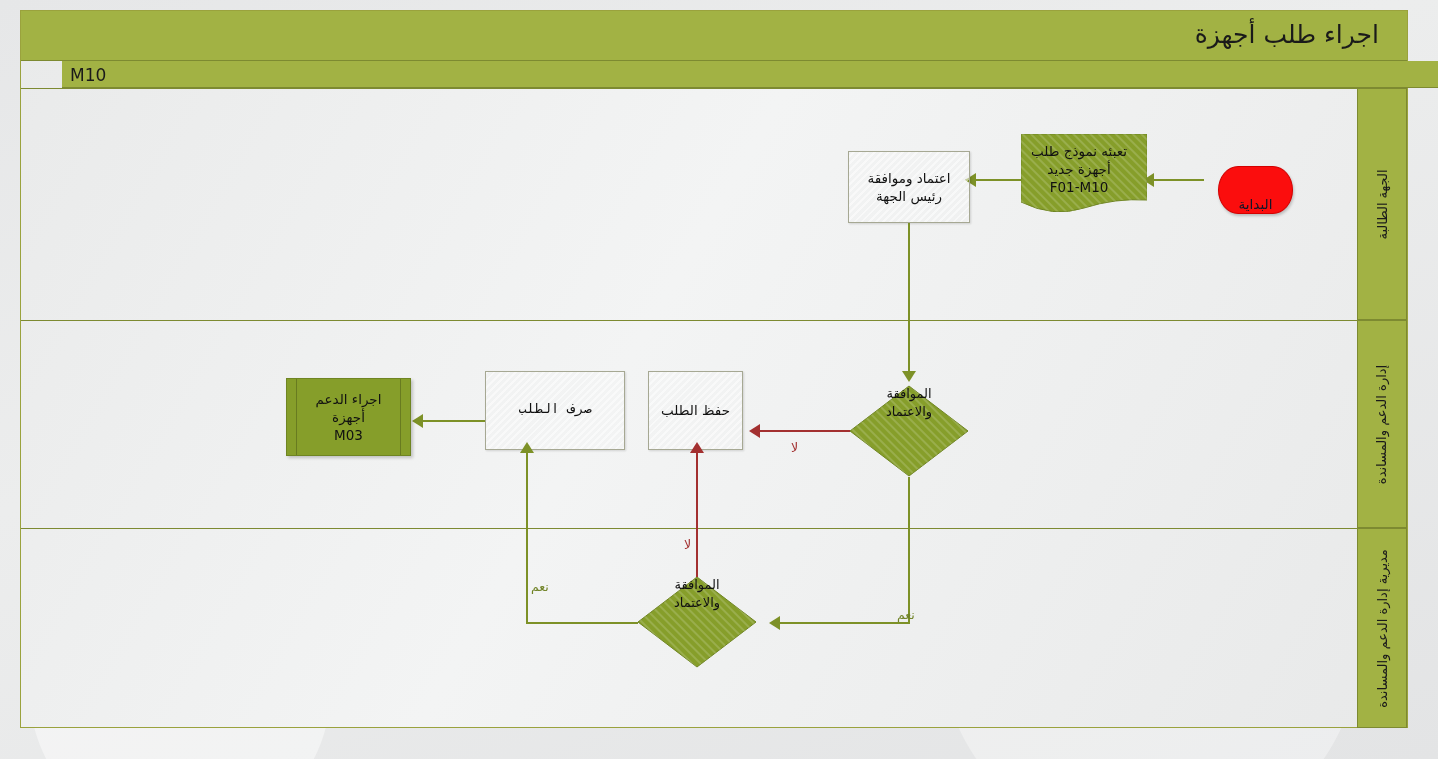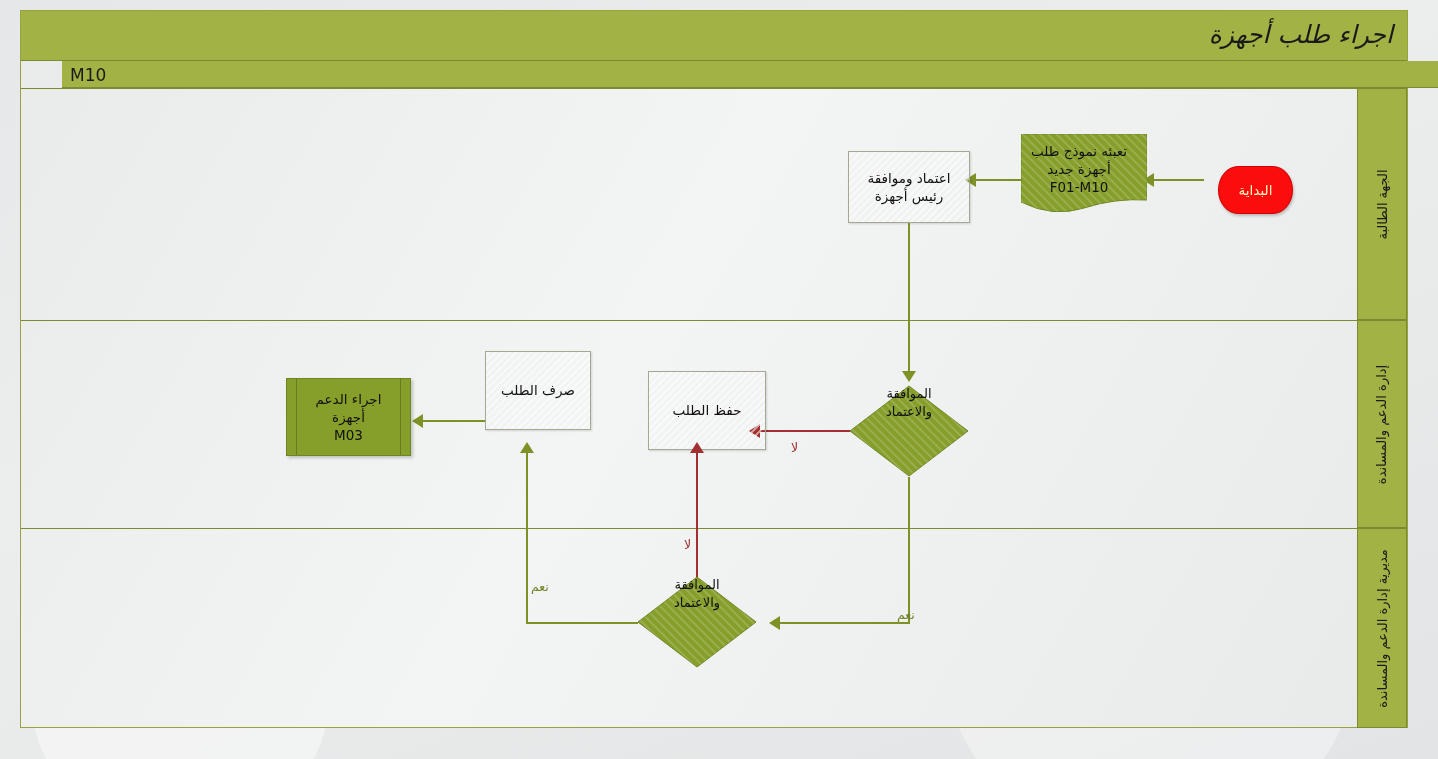--- a/index.html
+++ b/index.html
@@ -29,22 +29,22 @@
     position:absolute;left:20px;top:10px;width:1388px;height:718px;
     border:1px solid #9aa23d;
     box-sizing:border-box;
     background:linear-gradient(120deg,#e9eaea 0%,#f3f4f4 45%,#e8e9e9 100%);
   }
   #title-band{
     position:absolute;left:0;top:0;width:100%;height:50px;
     background:#a2b244;border-bottom:1px solid #7d8a31;box-sizing:border-box;
   }
   #title-text{
-    position:absolute;right:14px;top:9px;
-    font-size:25px;color:#1a1a1a;direction:rtl;white-space:nowrap;font-style:italic;
+    position:absolute;right:28px;top:9px;
+    font-size:25px;color:#1a1a1a;direction:rtl;white-space:nowrap;
   }
   #subtitle-band{
     position:absolute;left:0;top:50px;width:100%;height:27px;
     background:#a2b244;border-bottom:1px solid #7d8a31;box-sizing:border-box;margin-left:41px;
   }
   #subtitle-text{
     position:absolute;left:8px;top:4px;font-size:17px;color:#1a1a1a;
   }
 
   
@@ -70,22 +70,23 @@
     direction:rtl;font-size:13.5px;line-height:1.35;color:#111;}
 
   .proc{
     background:linear-gradient(135deg,#f2f2f2,#eaeaea);
     border:1px solid #a6a893;
     box-shadow:1px 1px 2px rgba(0,0,0,.14);
     background-image:repeating-linear-gradient(-45deg,rgba(255,255,255,.5) 0 2px,rgba(0,0,0,0) 2px 5px);
   }
   .terminator{
     background:#fb0d0d;border-radius:22px/26px;
-    border:1px solid #d40000;color:#fef9c3;
+    border:1px solid #d40000;color:#0f172a;
     box-shadow:1px 2px 3px rgba(0,0,0,.22);
+    align-items:flex-end;
   }
   .predefined{
     background:#869e2a;border:1px solid #6f8522;color:#111;
     box-shadow:2px 2px 3px rgba(0,0,0,.2);
   }
   .predefined::before,.predefined::after{
     content:"";position:absolute;top:0;bottom:0;width:1px;background:rgba(0,0,0,.22);
   }
   .predefined::before{left:9px;} .predefined::after{right:9px;}
 
@@ -169,21 +170,21 @@
         <div>F01-M10</div>
       </div>
     </div>
   </div>
 
   <div class="conn h" style="left:953px;top:168px;width:47px;"></div>
   <div class="arrow left" style="left:944px;top:162px;"></div>
 
   <div class="shape proc" style="left:827px;top:140px;width:122px;height:72px;flex-direction:column;">
     <div>اعتماد وموافقة</div>
-    <div>رئيس أجهزة</div>
+    <div>رئيس الجهة</div>
   </div>
 
   <div class="conn v" style="left:887px;top:212px;height:152px;"></div>
   <div class="arrow down" style="left:881px;top:360px;"></div>
 
   <div class="decision" style="left:828px;top:374px;width:120px;height:92px;">
     <svg width="120" height="92" viewBox="0 0 120 92">
       <polygon points="60,1 119,46 60,91 1,46" fill="#869e2a" stroke="#6f8522" stroke-width="1"></polygon>
       <polygon points="60,1 119,46 60,91 1,46" fill="url(#hp2)"></polygon>
       <defs>
@@ -197,25 +198,25 @@
         <div>الموافقة</div>
         <div>والاعتماد</div>
       </div>
     </div>
   </div>
 
   <div class="conn h red" style="left:737px;top:419px;width:92px;"></div>
   <div class="arrow left red" style="left:728px;top:413px;"></div>
   <div class="elabel red" style="left:770px;top:403px;">لا</div>
 
-  <div class="shape proc" style="left:627px;top:360px;width:118px;height:79px;">
+  <div class="shape proc" style="left:627px;top:360px;width:95px;height:79px;">
     <span>حفظ الطلب</span>
   </div>
 
-  <div class="shape proc" style="left:464px;top:340px;width:106px;height:79px;">
+  <div class="shape proc" style="left:464px;top:360px;width:140px;height:79px;font-family:Liberation Mono, monospace;">
     <span>صرف الطلب</span>
   </div>
 
   <div class="conn h" style="left:400px;top:409px;width:64px;"></div>
   <div class="arrow left" style="left:391px;top:403px;"></div>
 
   <div class="shape predefined hatch" style="left:265px;top:367px;width:125px;height:78px;flex-direction:column;">
     <div>اجراء الدعم</div>
     <div>أجهزة</div>
     <div>M03</div>

